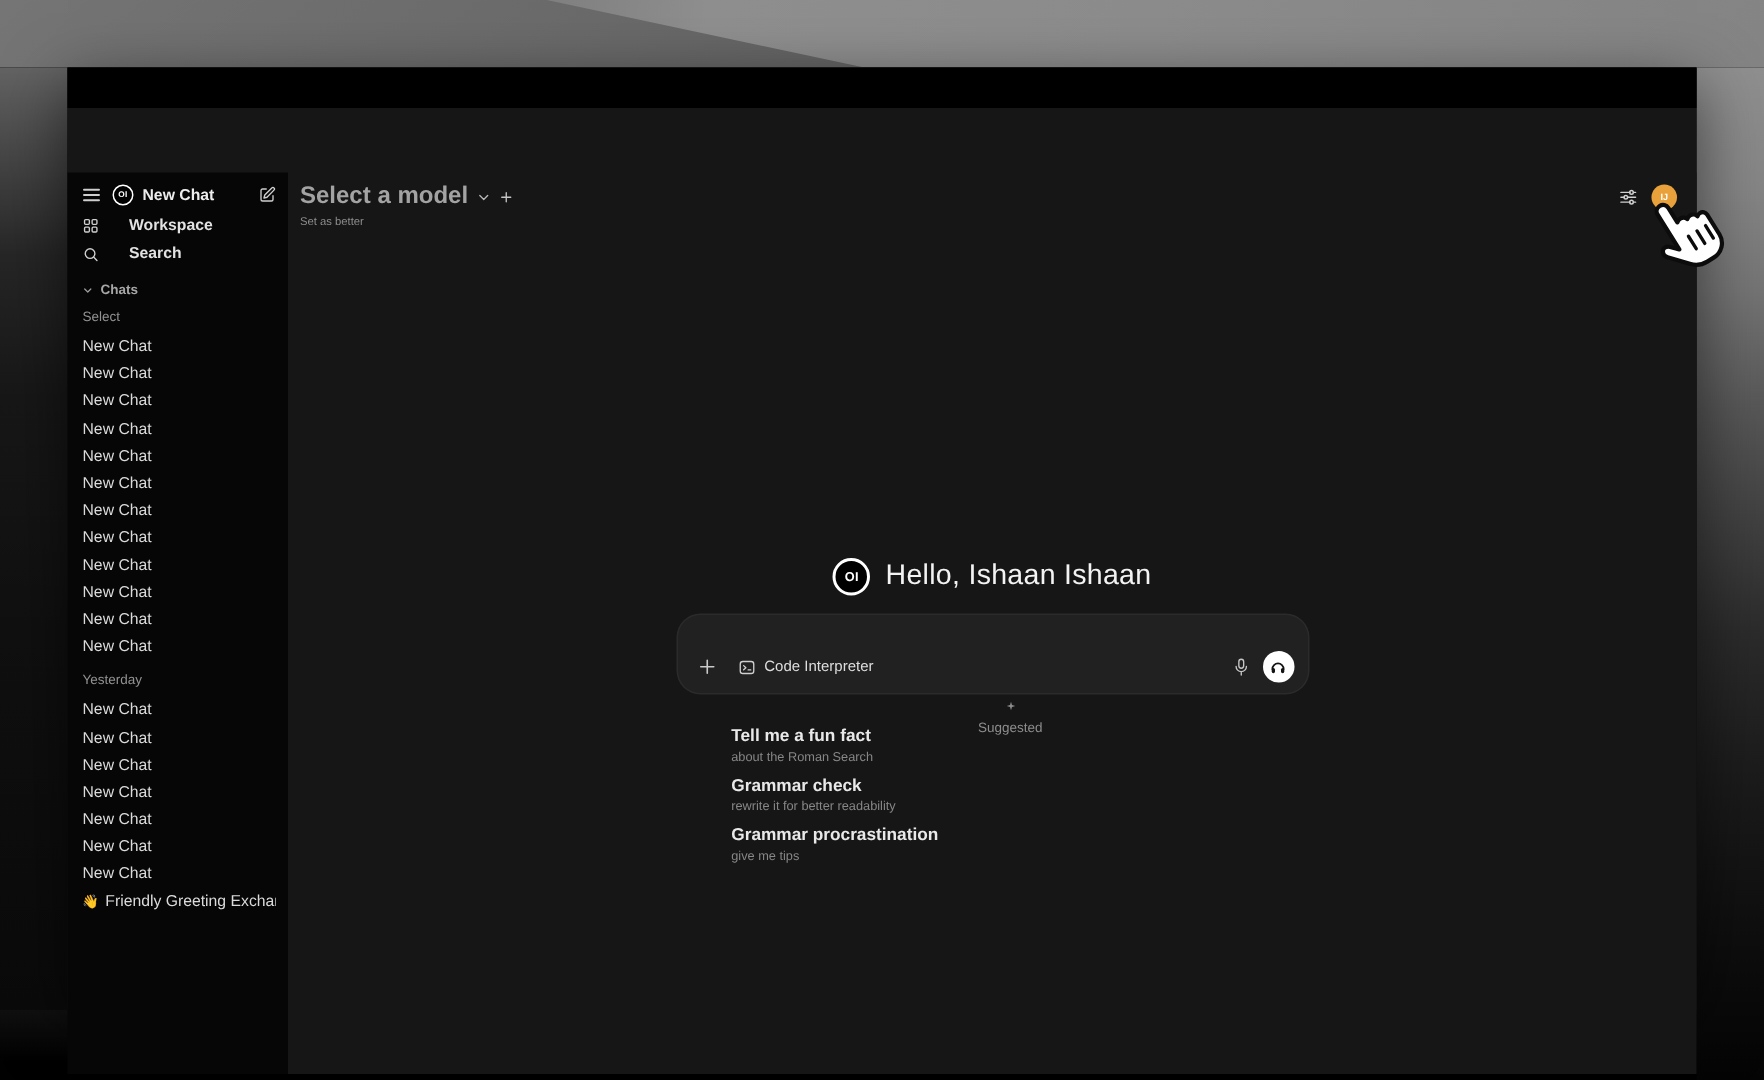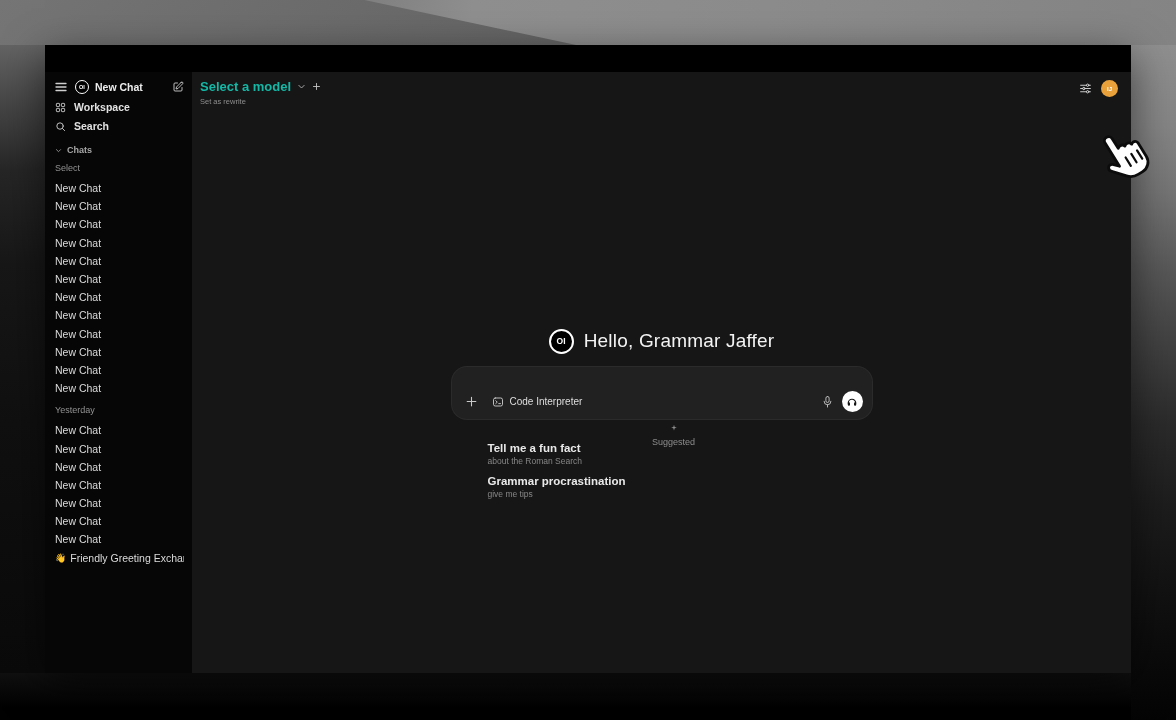--- a/index.html
+++ b/index.html
@@ -17,48 +17,48 @@
   .bg-left{position:absolute;left:0;top:45px;width:45px;height:628px;
     background:linear-gradient(#636363 0%,#474747 9%,#262626 20%,#171717 35%,#101010 60%,#0a0a0a 100%);}
   .bg-right{position:absolute;left:1131px;top:45px;width:45px;height:675px;
     background:linear-gradient(#8f8f8f 0%,#858585 12%,#747474 22%,#565656 34%,#3e3e3e 46%,#2b2b2b 56%,#1d1d1d 68%,#111 82%,#040404 100%);}
   .bg-bottom{position:absolute;left:0;top:673px;width:1131px;height:47px;
     background:linear-gradient(#101010 0%,#070707 45%,#010101 75%);}
   
   .window{position:absolute;left:45px;top:45px;width:1086px;height:628px;
     background:#161616;box-shadow:0 12px 40px rgba(0,0,0,.55);}
   .win-top{height:27px;background:#000;}
-  .win-body{display:flex;height:601px;}
+  .win-body{display:flex;height:601px;margin-top:43px;}
   
   .sidebar{width:147px;flex-shrink:0;background:#060606;box-sizing:border-box;
     padding:6px 8px 0 10px;overflow:hidden;}
   .icn{display:inline-flex;flex-shrink:0;color:#cfcfcf;}
   .icn svg{display:block;}
   .sb-header{display:flex;align-items:center;height:17px;margin-bottom:3px;}
   .sb-burger{margin-right:8px;cursor:pointer;}
   .sb-logo{width:14px;height:14px;border-radius:50%;background:#000;border:1.5px solid #fff;
     color:#fff;font-size:5.5px;font-weight:700;display:flex;align-items:center;justify-content:center;
     box-sizing:border-box;margin-right:6px;letter-spacing:.2px;}
   .sb-title{flex:1;font-size:10.5px;font-weight:700;color:#ededed;}
   .sb-edit{cursor:pointer;}
-  .sb-nav-row{display:flex;align-items:center;gap:8px;height:14px;margin:5px 0;
+  .sb-nav-row{display:flex;align-items:center;gap:20px;height:14px;margin:5px 0;
     color:#e2e2e2;font-size:10.5px;font-weight:600;cursor:pointer;border-radius:5px;}
   .sb-chats{display:flex;align-items:center;gap:5px;margin-top:12px;height:10px;
     color:#a6a6a6;font-size:9px;font-weight:600;cursor:pointer;}
   .sb-group-label{color:#929292;font-size:9px;font-weight:500;height:10px;margin:8px 0 6px;}
   .sb-group:first-of-type .sb-group-label{margin-top:6px;}
   .chat-item{height:18.2px;display:flex;align-items:center;color:#dbdbdb;
     font-size:10.5px;font-weight:500;cursor:pointer;white-space:nowrap;overflow:hidden;}
   .chat-emoji{color:#f3c13a;font-size:9px;}
   .chat-emoji:not(:empty){margin-right:4px;}
   
   .main{flex:1;position:relative;background:#161616;overflow:hidden;}
   .topbar{display:flex;justify-content:space-between;align-items:flex-start;padding:7px 13px 0 8px;}
   .model-row{display:flex;align-items:center;gap:6px;cursor:pointer;}
-  .model-label{font-size:13px;font-weight:700;color:#14b8a6;}
+  .model-label{font-size:16px;font-weight:700;color:#a3a3a3;}
   .set-default{font-size:7.5px;color:#8e8e8e;margin-top:3px;cursor:pointer;}
   .topbar-right{display:flex;align-items:center;gap:9px;margin-top:1px;}
   .avatar{width:17px;height:17px;border-radius:50%;background:#e9a23b;color:#fff;
     font-size:6px;font-weight:700;display:flex;align-items:center;justify-content:center;cursor:pointer;}
   .hero{position:absolute;top:256px;left:50%;transform:translateX(-50%);width:420px;}
   .greet{display:flex;align-items:center;justify-content:center;gap:10px;height:26px;margin-bottom:13px;}
   .greet-logo{width:25px;height:25px;border-radius:50%;background:#000;border:2px solid #fff;
     box-sizing:border-box;color:#fff;font-size:8.5px;font-weight:700;display:flex;
     align-items:center;justify-content:center;letter-spacing:.2px;}
   .greet-text{font-size:19px;font-weight:500;color:#f3f3f3;letter-spacing:.2px;}
@@ -266,39 +266,39 @@
               <svg width="9" height="9" viewBox="0 0 24 24" fill="none" stroke="currentColor" stroke-width="2.4" stroke-linecap="round" stroke-linejoin="round">
                   <path d="M5 9l7 7 7-7"></path>
                 </svg>
             </span>
             <span class="icn" style="color:#c5c5c5;">
               <svg width="9" height="9" viewBox="0 0 24 24" fill="none" stroke="currentColor" stroke-width="2.4" stroke-linecap="round">
                   <path d="M12 4v16M4 12h16"></path>
                 </svg>
             </span>
           </div>
-          <div class="set-default">Set as rewrite</div>
+          <div class="set-default">Set as better</div>
         </div>
         <div class="topbar-right">
           <span class="icn" style="color:#d0d0d0;">
             <svg width="13" height="13" viewBox="0 0 24 24" fill="none" stroke="currentColor" stroke-width="1.8" stroke-linecap="round">
                 <path d="M3 6h11M18.5 6H21M3 12h4M11.5 12H21M3 18h11M18.5 18H21"></path>
                 <circle cx="16" cy="6" r="2.2"></circle>
                 <circle cx="9" cy="12" r="2.2"></circle>
                 <circle cx="16" cy="18" r="2.2"></circle>
               </svg>
           </span>
           <span class="avatar">IJ</span>
         </div>
       </div>
 
       <div class="hero">
         <div class="greet">
           <span class="greet-logo">OI</span>
-          <span class="greet-text">Hello, Grammar Jaffer</span>
+          <span class="greet-text">Hello, Ishaan Ishaan</span>
         </div>
 
         <div class="composer">
           <div class="composer-row">
             <span class="icn plus-btn">
               <svg width="13" height="13" viewBox="0 0 24 24" fill="none" stroke="currentColor" stroke-width="2" stroke-linecap="round">
                   <path d="M12 4v16M4 12h16"></path>
                 </svg>
             </span>
             <span class="ci-chip">
@@ -338,20 +338,24 @@
             </span>
             <span>Suggested</span>
           </div>
           <div class="sug-items">
 
               <div class="sug-item">
                 <div class="sug-title">Tell me a fun fact</div>
                 <div class="sug-sub">about the Roman Search</div>
               </div>
 
+              <div class="sug-item">
+                <div class="sug-title">Grammar check</div>
+                <div class="sug-sub">rewrite it for better readability</div>
+              </div>
 
               <div class="sug-item">
                 <div class="sug-title">Grammar procrastination</div>
                 <div class="sug-sub">give me tips</div>
               </div>
             </div>
         </div>
       </div>
     </div>
 

